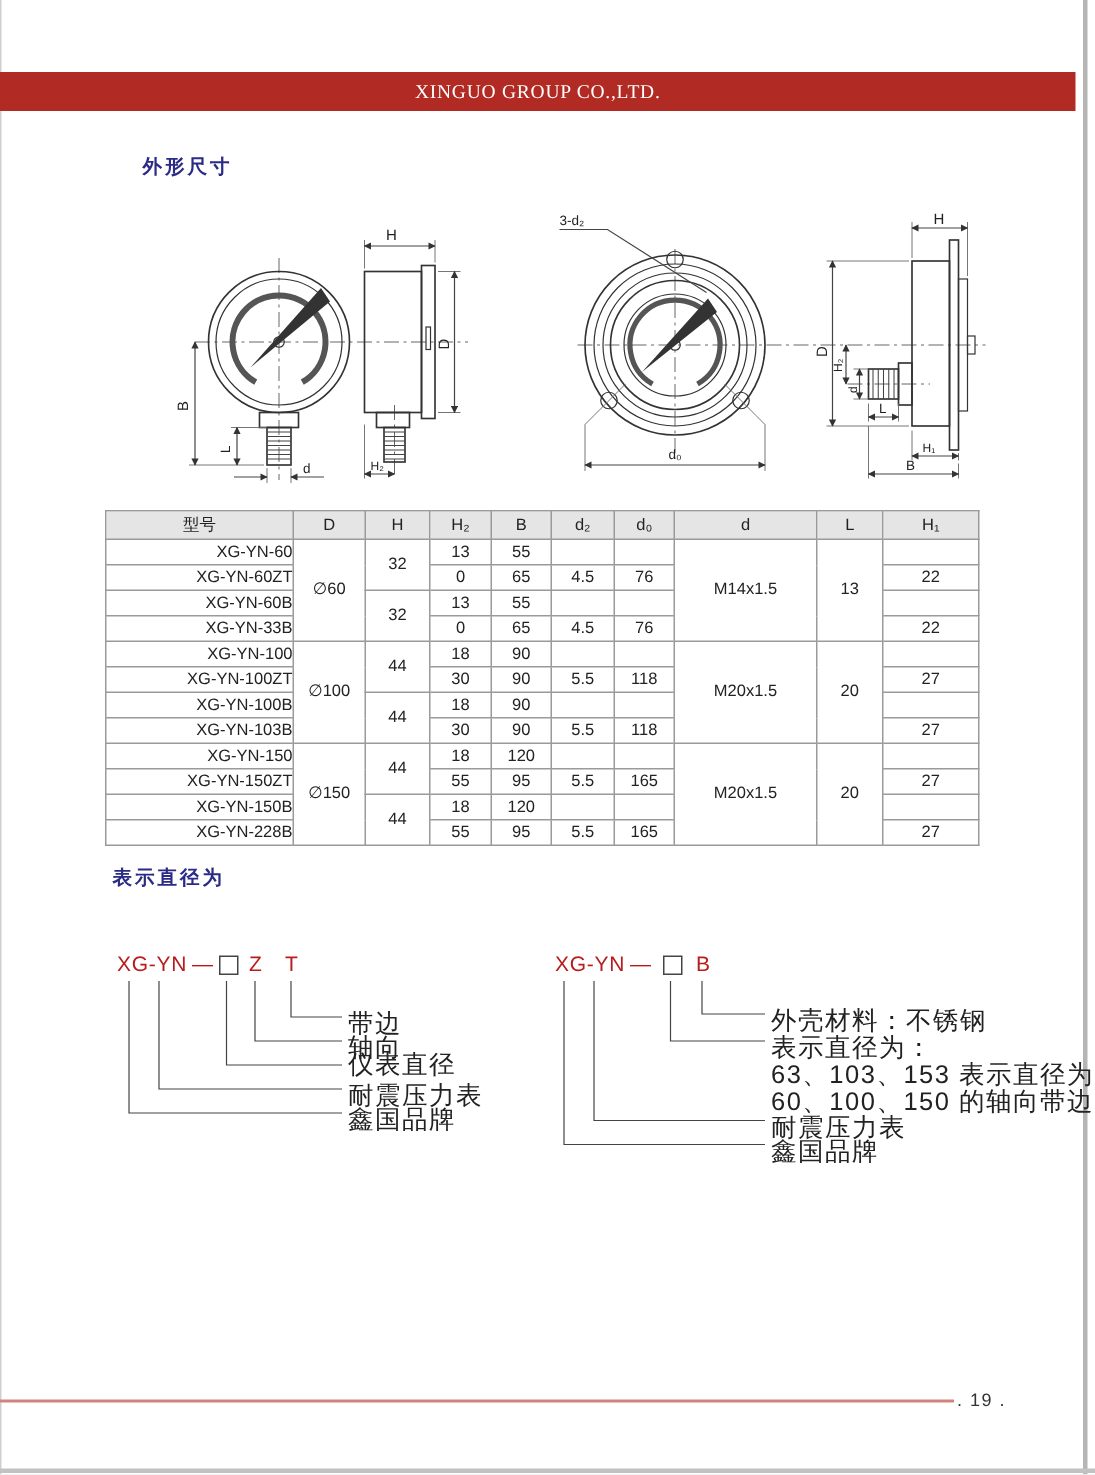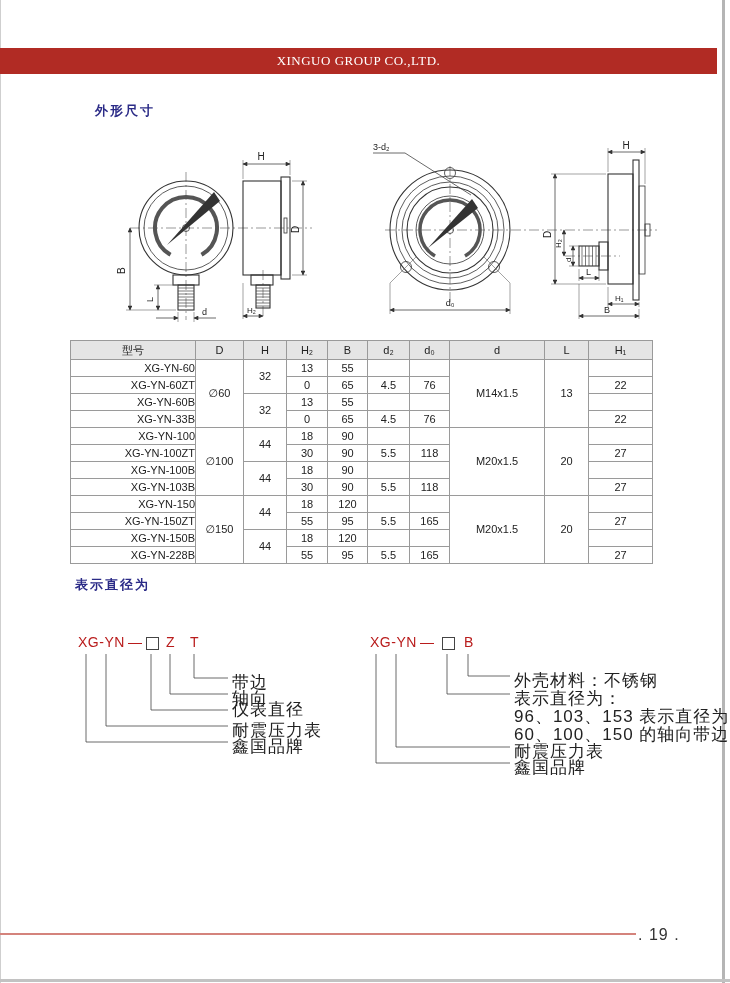--- a/index.html
+++ b/index.html
@@ -41,21 +41,21 @@
 
   .legend{position:absolute;}
   #legend-left{left:70px;top:628px;width:300px;height:140px;}
   #legend-right{left:362px;top:628px;width:352px;height:155px;}
   .legend svg{position:absolute;left:0;top:0;}
   .mlc{position:absolute;top:6px;font-size:14px;color:#b91c1c;letter-spacing:.5px;white-space:nowrap;text-align:center;}
   .size-box{position:absolute;top:9px;width:11px;height:11px;border:1px solid #444;}
   .ml-label{position:absolute;font-size:17px;color:#222;white-space:nowrap;letter-spacing:1px;}
 
   .footer-line{position:absolute;left:0;top:933px;width:636px;height:2px;background:#d4837c;}
-  .page-num{position:absolute;left:638px;top:926px;font-size:16px;color:#333;letter-spacing:1px;white-space:nowrap;}
+  .page-num{position:absolute;left:638px;top:926px;font-size:12px;color:#333;letter-spacing:1px;white-space:nowrap;}
 </style>
 </head>
 <body>
 
 <div class="page">
 
   <div class="frame-left"></div>
   <div class="frame-right"></div>
   <div class="frame-bottom"></div>
 
@@ -383,21 +383,21 @@
       <path class="ldr" d="M85,26 V66 H148"></path>
       <path class="ldr" d="M34,26 V119 H148"></path>
       <path class="ldr" d="M14,26 V135 H148"></path>
     </svg>
     <span class="mlc" style="left:8px">XG-YN</span>
     <span class="mlc" style="left:58px">—</span>
     <span class="size-box" style="left:80px"></span>
     <span class="mlc" style="left:102px">B</span>
     <div class="ml-label" style="left:152px;top:41px">外壳材料：不锈钢</div>
     <div class="ml-label" style="left:152px;top:59px">表示直径为：</div>
-    <div class="ml-label" style="left:152px;top:77px">96、103、153 表示直径为</div>
+    <div class="ml-label" style="left:152px;top:77px">63、103、153 表示直径为</div>
     <div class="ml-label" style="left:152px;top:95px">60、100、150 的轴向带边</div>
     <div class="ml-label" style="left:152px;top:112px">耐震压力表</div>
     <div class="ml-label" style="left:152px;top:128px">鑫国品牌</div>
   </div>
 
   <div class="footer-line"></div>
   <div class="page-num">. 19 .</div>
 
 </div>
 

